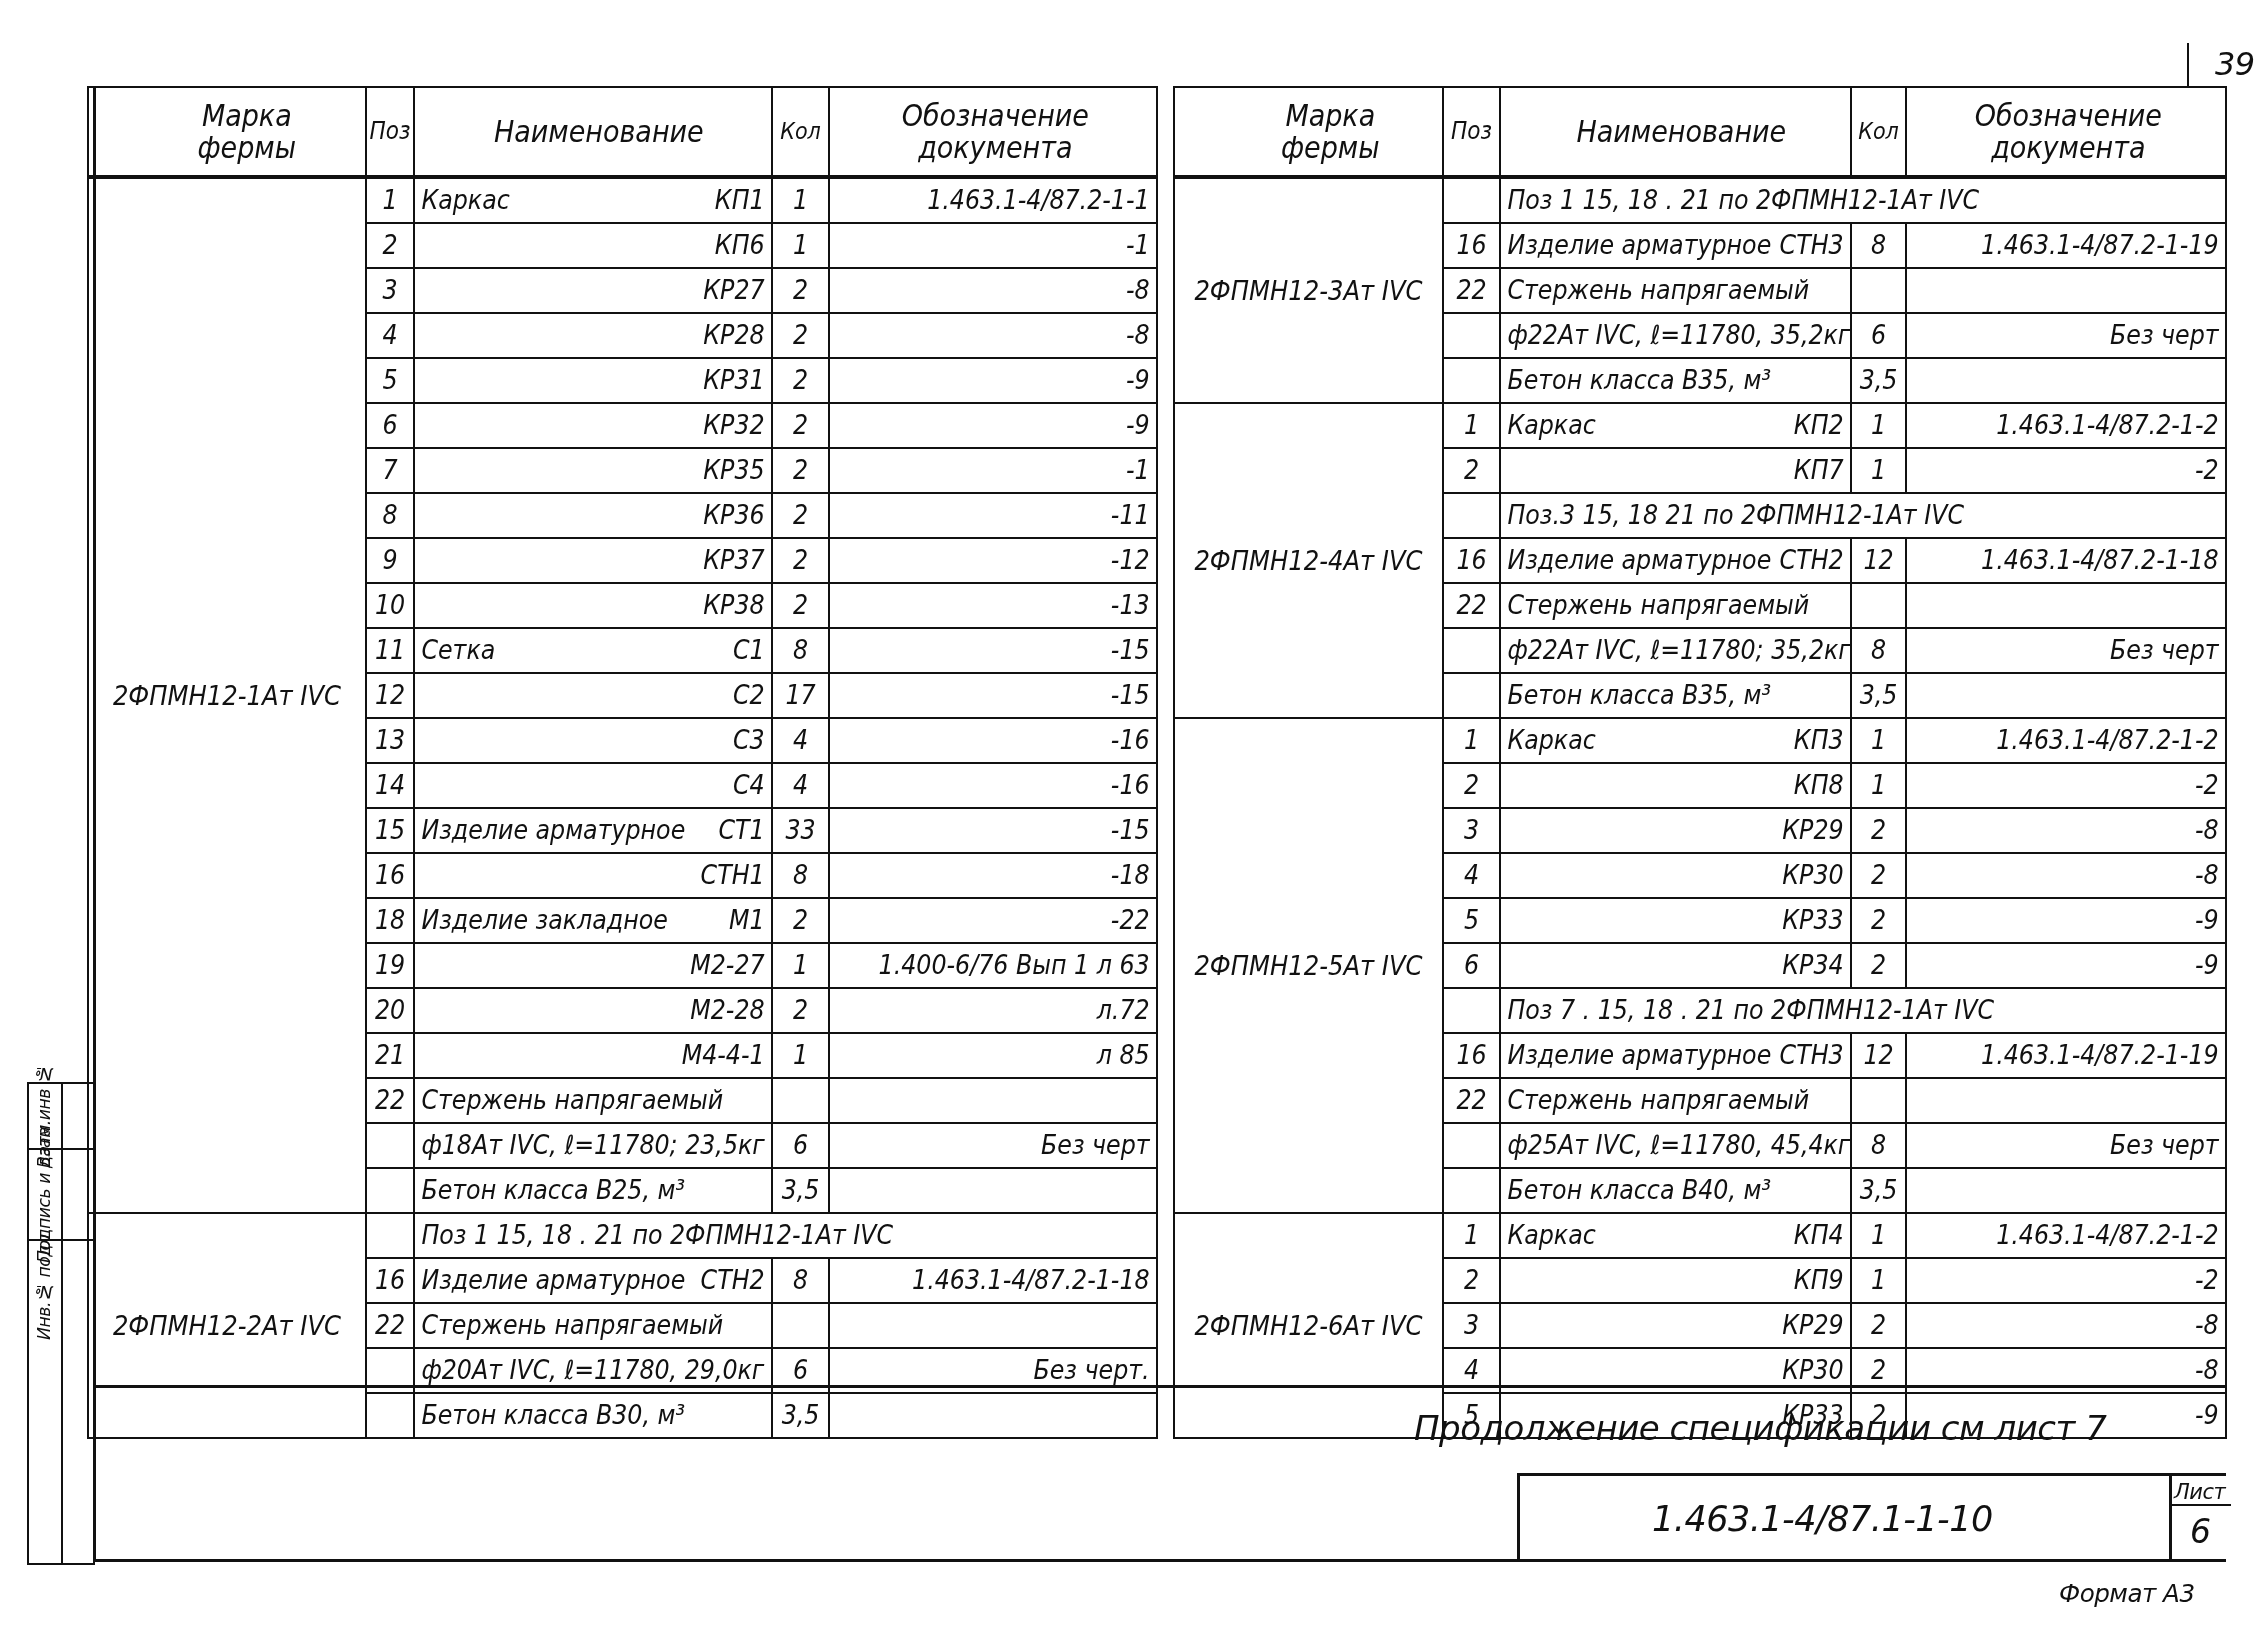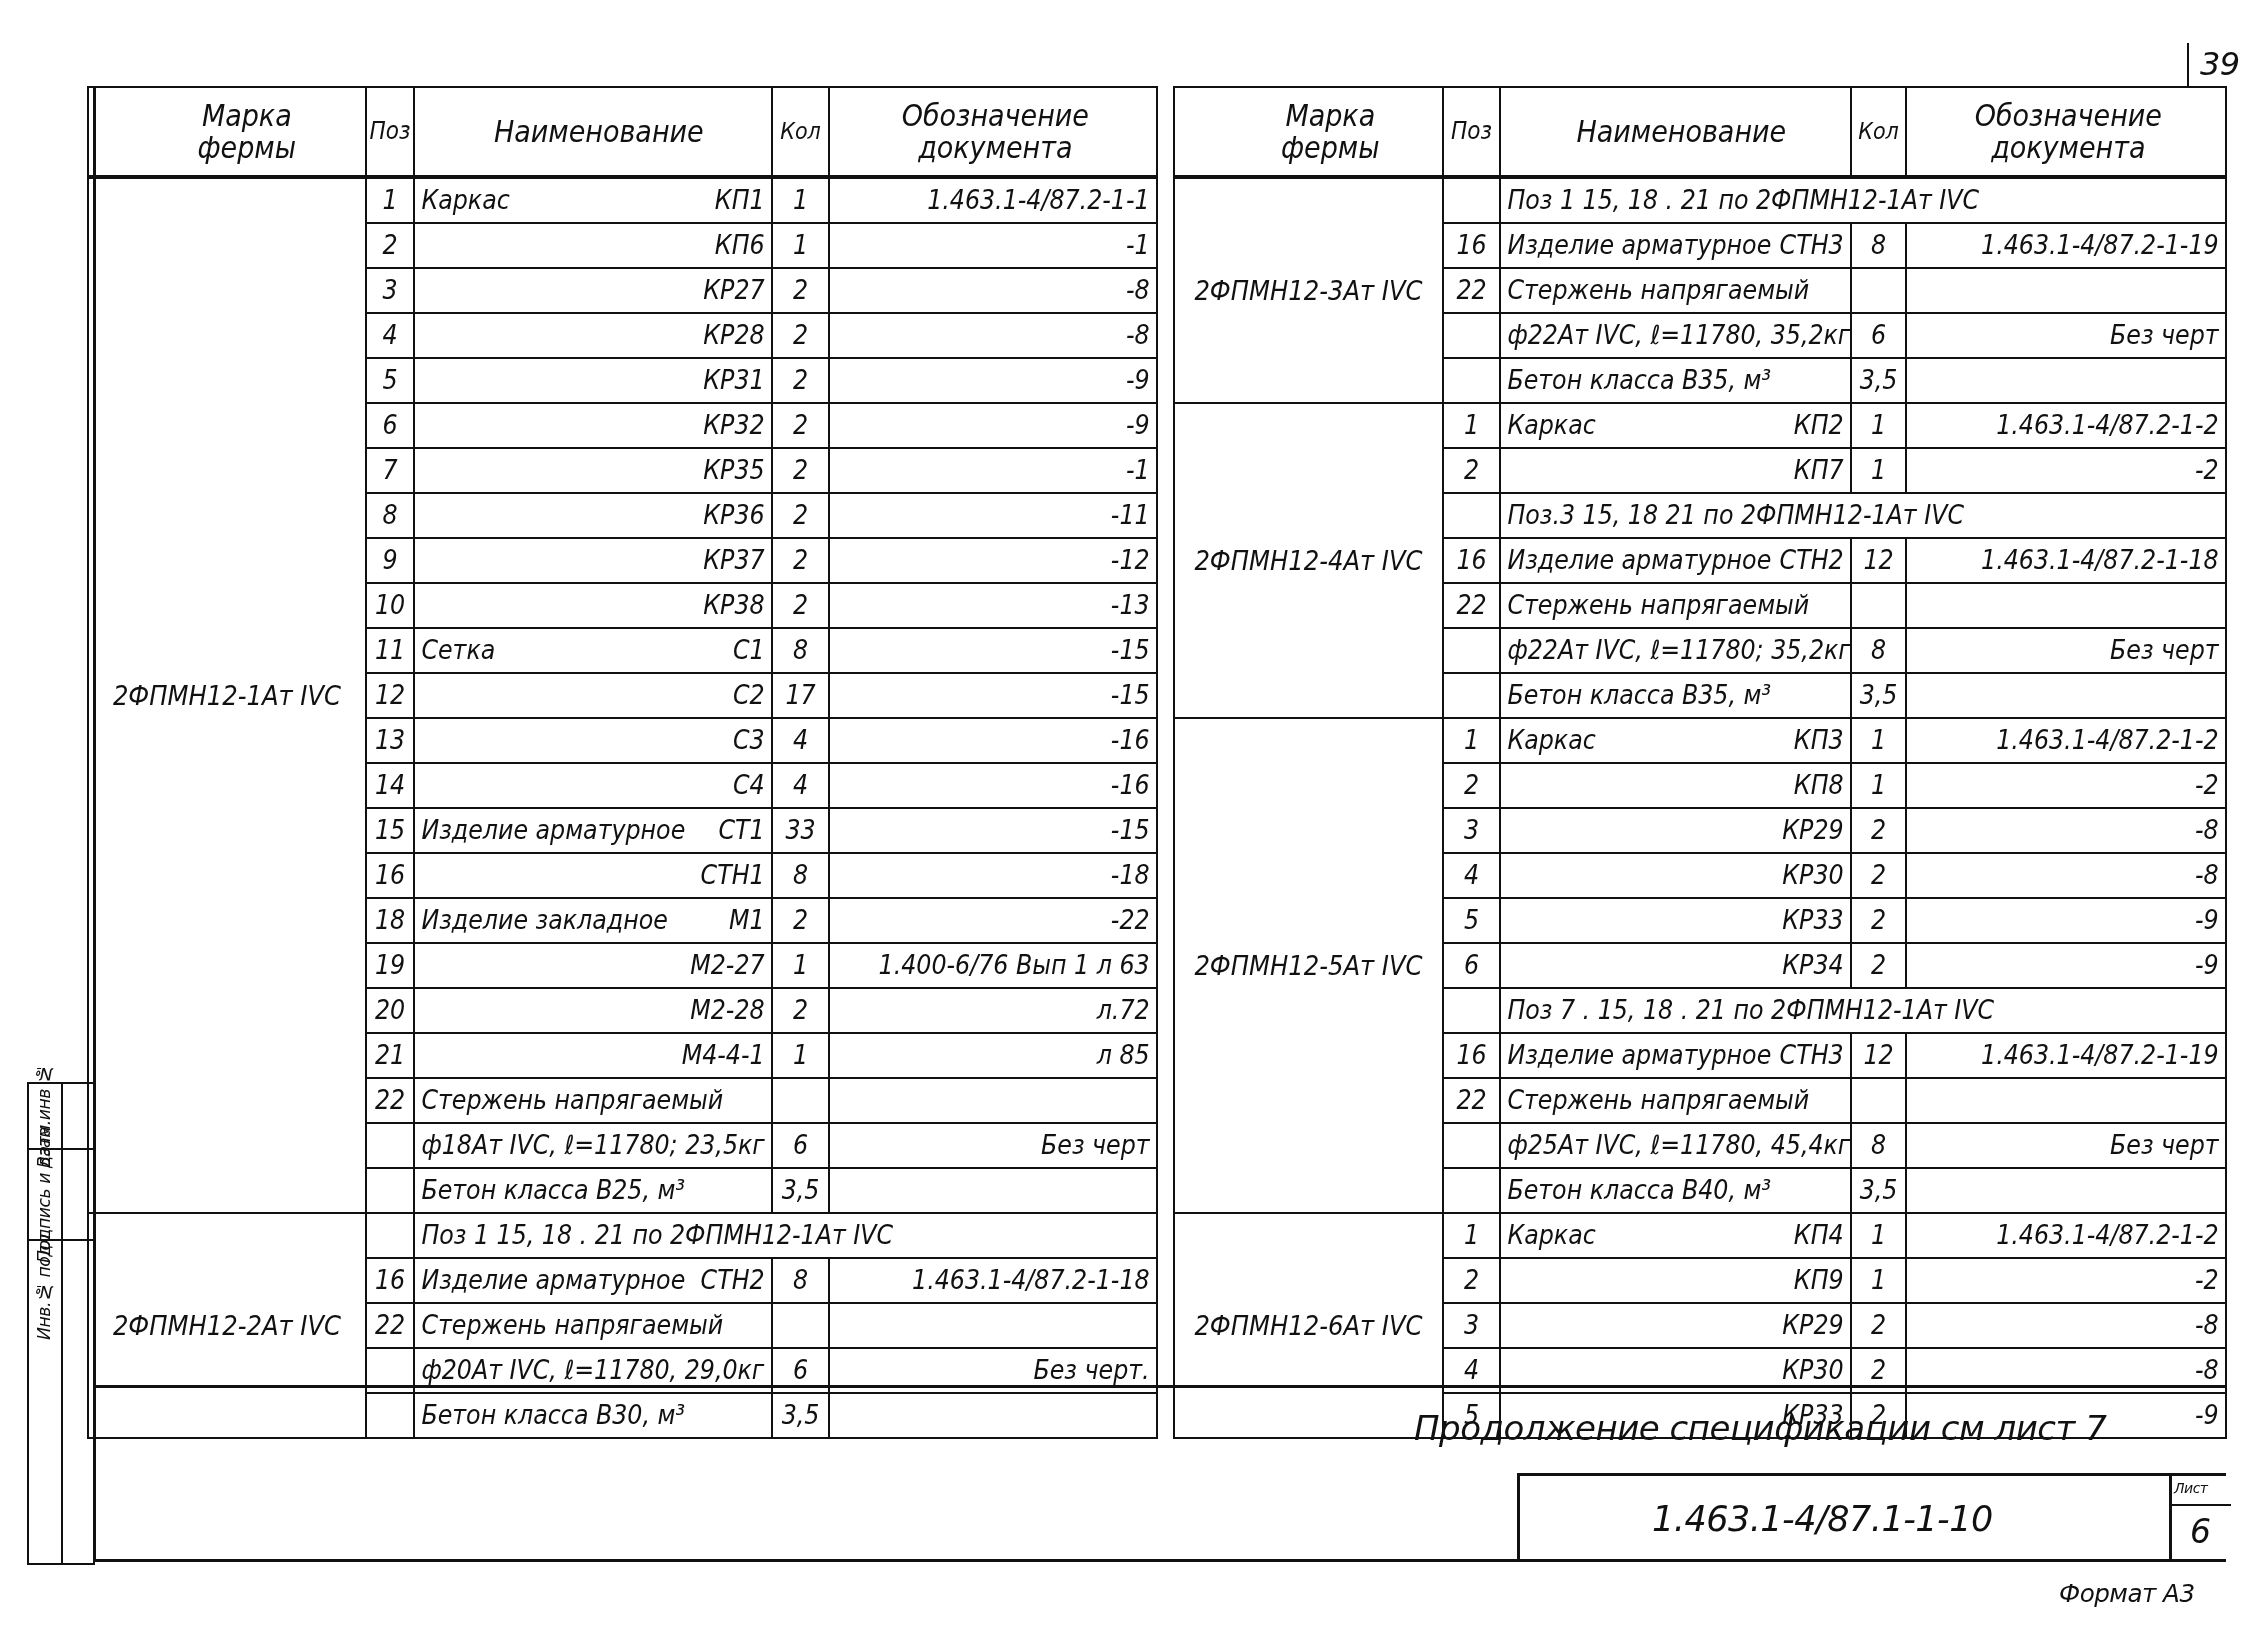--- a/index.html
+++ b/index.html
@@ -21,21 +21,21 @@
   .namecell .cd{flex:0 0 auto;text-align:right;}
   .span-note{text-align:left;}
   .footer-note{font-size:34px;}
   .stamp{position:absolute;border:3.2px solid #111;box-sizing:border-box;}
   .side-stamp{position:absolute;border:2.7px solid #111;box-sizing:border-box;}
   .vert{position:absolute;writing-mode:vertical-rl;transform:rotate(180deg);font-style:italic;font-size:20px;white-space:nowrap;display:flex;align-items:center;justify-content:center;}
 </style>
 </head>
 <body>
 
-<div class="abs hw" style="left:2187px;top:43px;font-size:32px;border-left:2.7px solid #111;padding-left:11px;height:43px;line-height:43px;">39</div>
+<div class="abs hw" style="left:2187px;top:43px;font-size:32px;border-left:2.7px solid #111;padding-left:26px;height:43px;line-height:43px;">39</div>
 
 <div class="side-stamp" style="left:27px;top:1082px;width:68px;height:483px;">
   <div style="position:absolute;left:0;top:0;width:32px;height:100%;border-right:2.7px solid #111;"></div>
   <div style="position:absolute;left:0;top:64px;width:100%;border-top:2.7px solid #111;"></div>
   <div style="position:absolute;left:0;top:155px;width:100%;border-top:2.7px solid #111;"></div>
   <div class="vert hw" style="left:0;top:0;width:29px;height:64px;font-size:17.3px;">Взам.инв №</div>
   <div class="vert hw" style="left:0;top:67px;width:29px;height:88px;font-size:17.3px;">Подпись и дата</div>
   <div class="vert hw" style="left:0;top:158px;width:29px;height:91px;font-size:17.3px;">Инв.№ подл</div>
 </div>
 
@@ -678,18 +678,18 @@
 </table>
 
 <div class="abs" style="left:93px;top:1385px;width:2132px;height:2.7px;background:#111;"></div>
 
 <div class="abs hw footer-note" style="left:1414px;top:1408px;">Продолжение спецификации см лист 7</div>
 
 <div class="stamp" style="left:1517px;top:1473px;width:709px;height:89px;border-right:none;">
   <div class="abs hw" style="left:132px;top:23px;font-size:35px;">1.463.1-4/87.1-1-10</div>
   <div class="abs" style="left:649px;top:0;width:2.7px;height:100%;background:#111;"></div>
   <div class="abs" style="left:652px;top:28px;width:59px;height:2.3px;background:#111;"></div>
-  <div class="abs hw" style="left:654px;top:3.6px;font-size:14px;">Лист</div>
+  <div class="abs hw" style="left:654px;top:3.6px;font-size:21px;">Лист</div>
   <div class="abs hw" style="left:670px;top:36px;font-size:33px;">6</div>
 </div>
 
 <div class="abs hw" style="left:2059px;top:1579px;font-size:24.6px;">Формат А3</div>
 
 
 </body></html>

